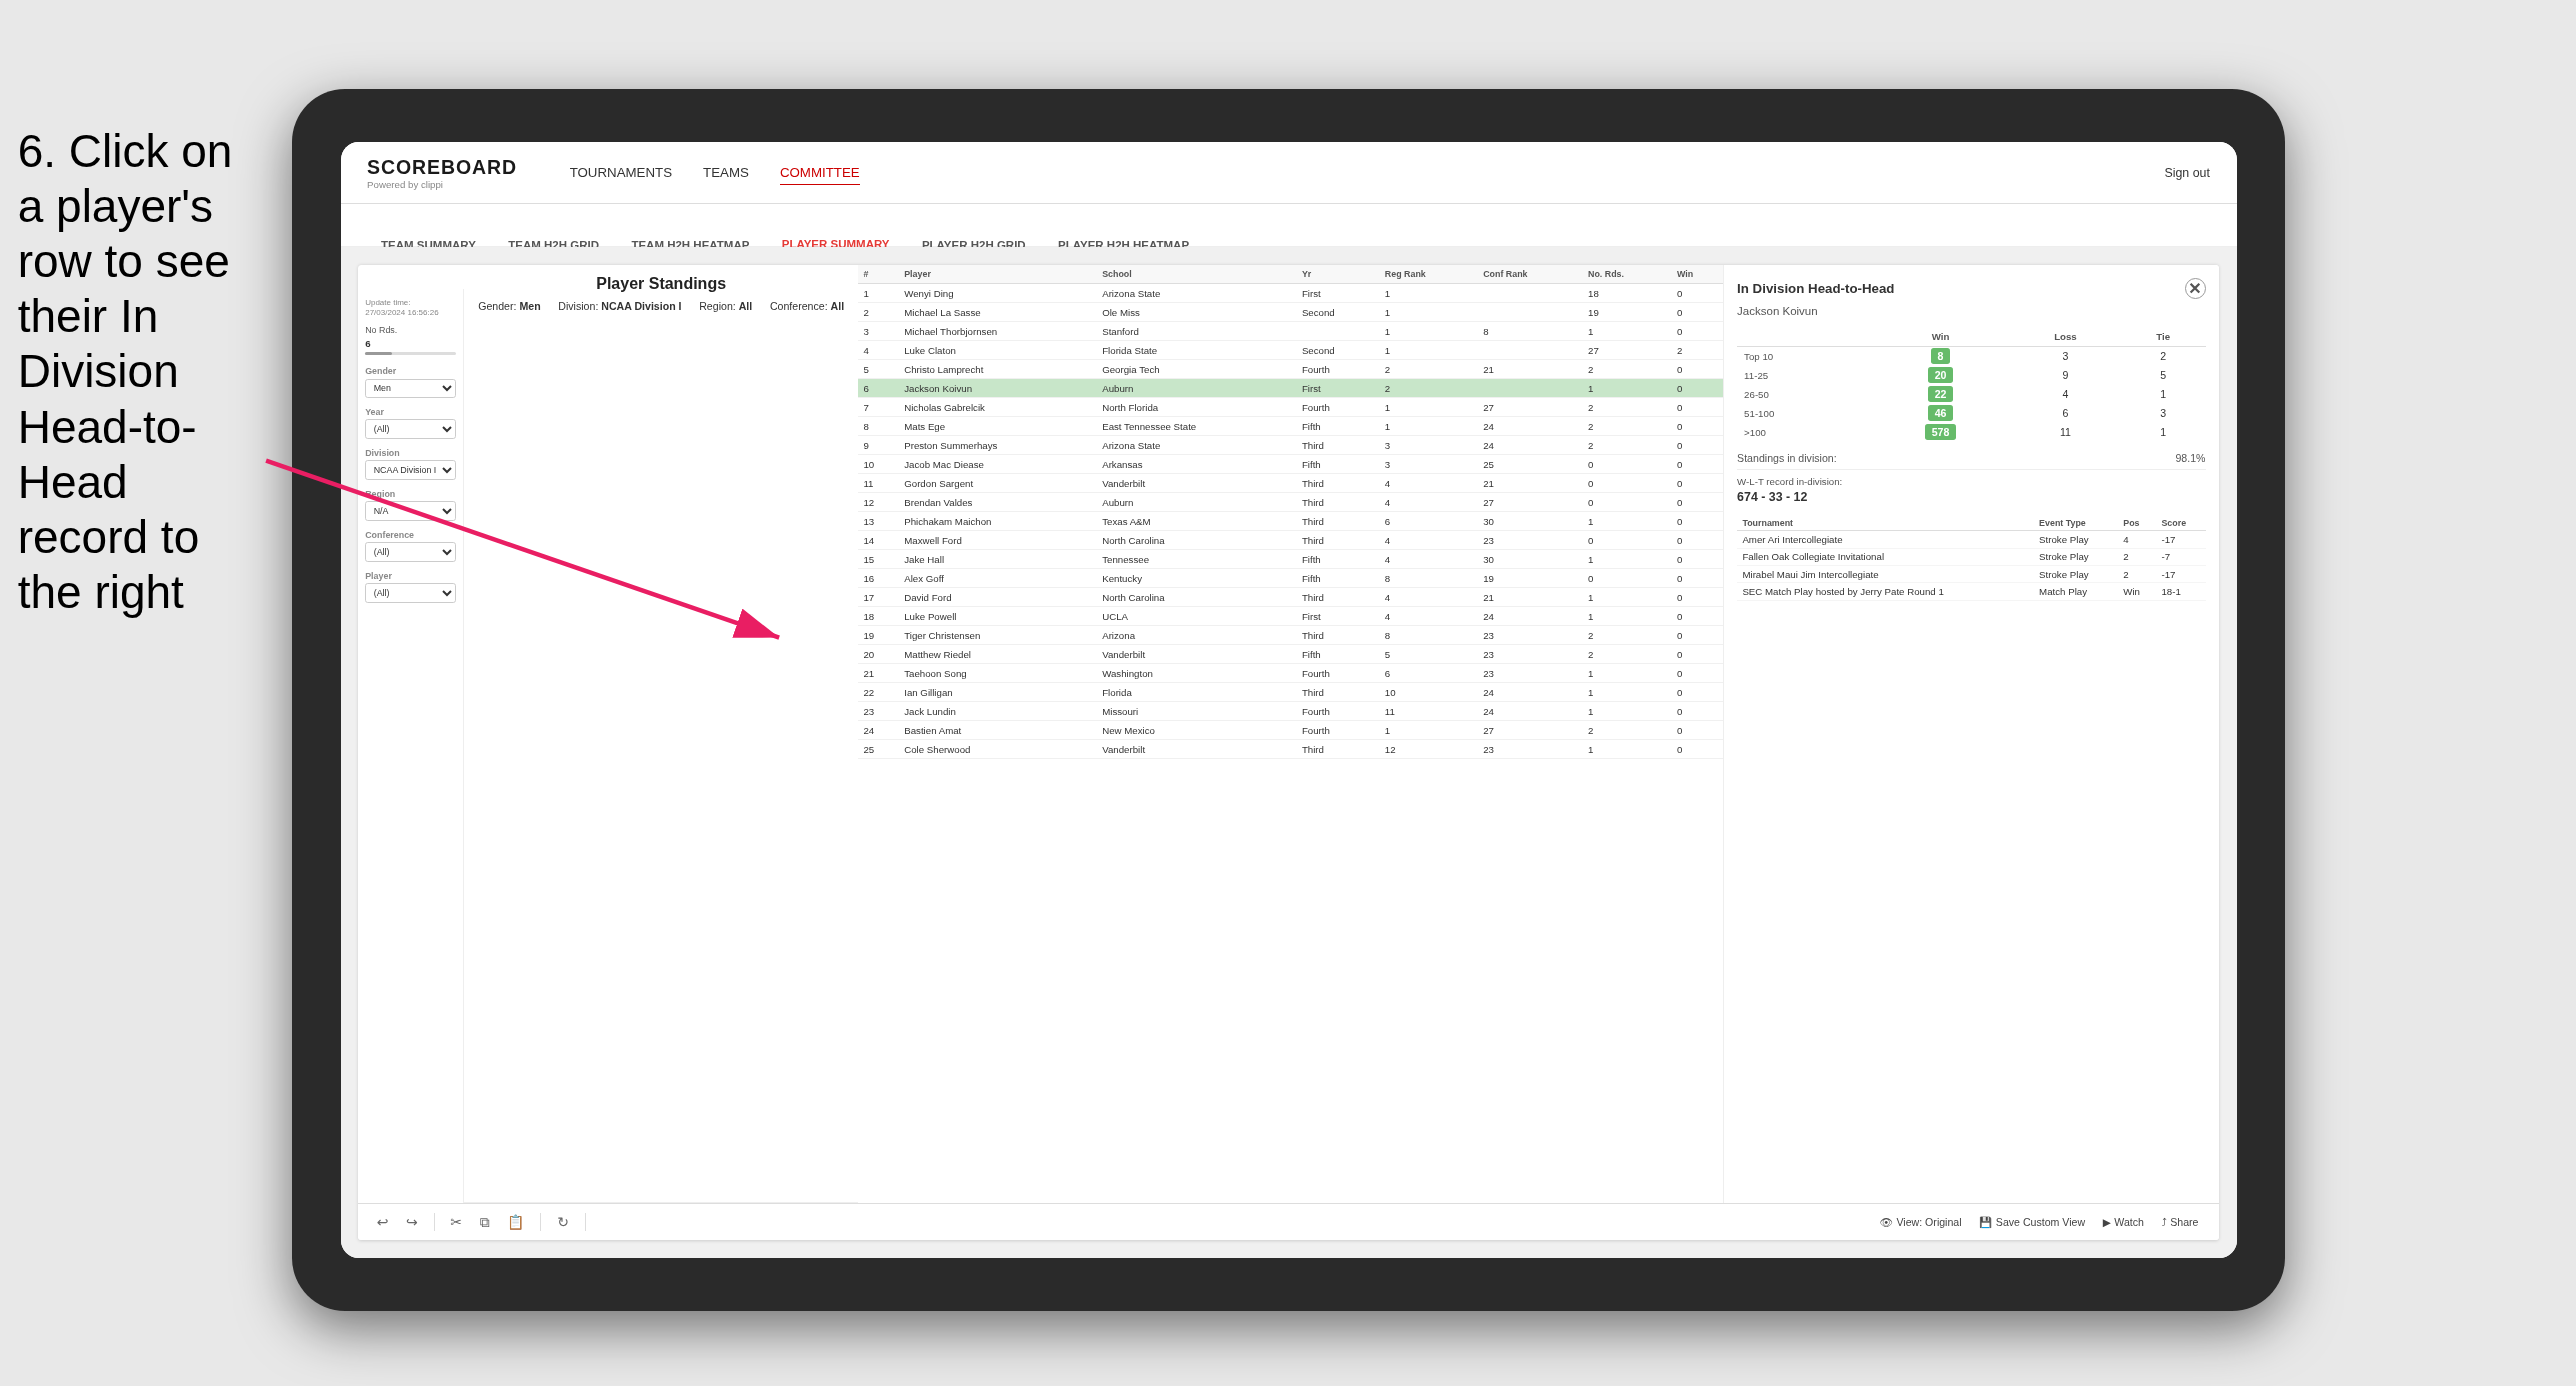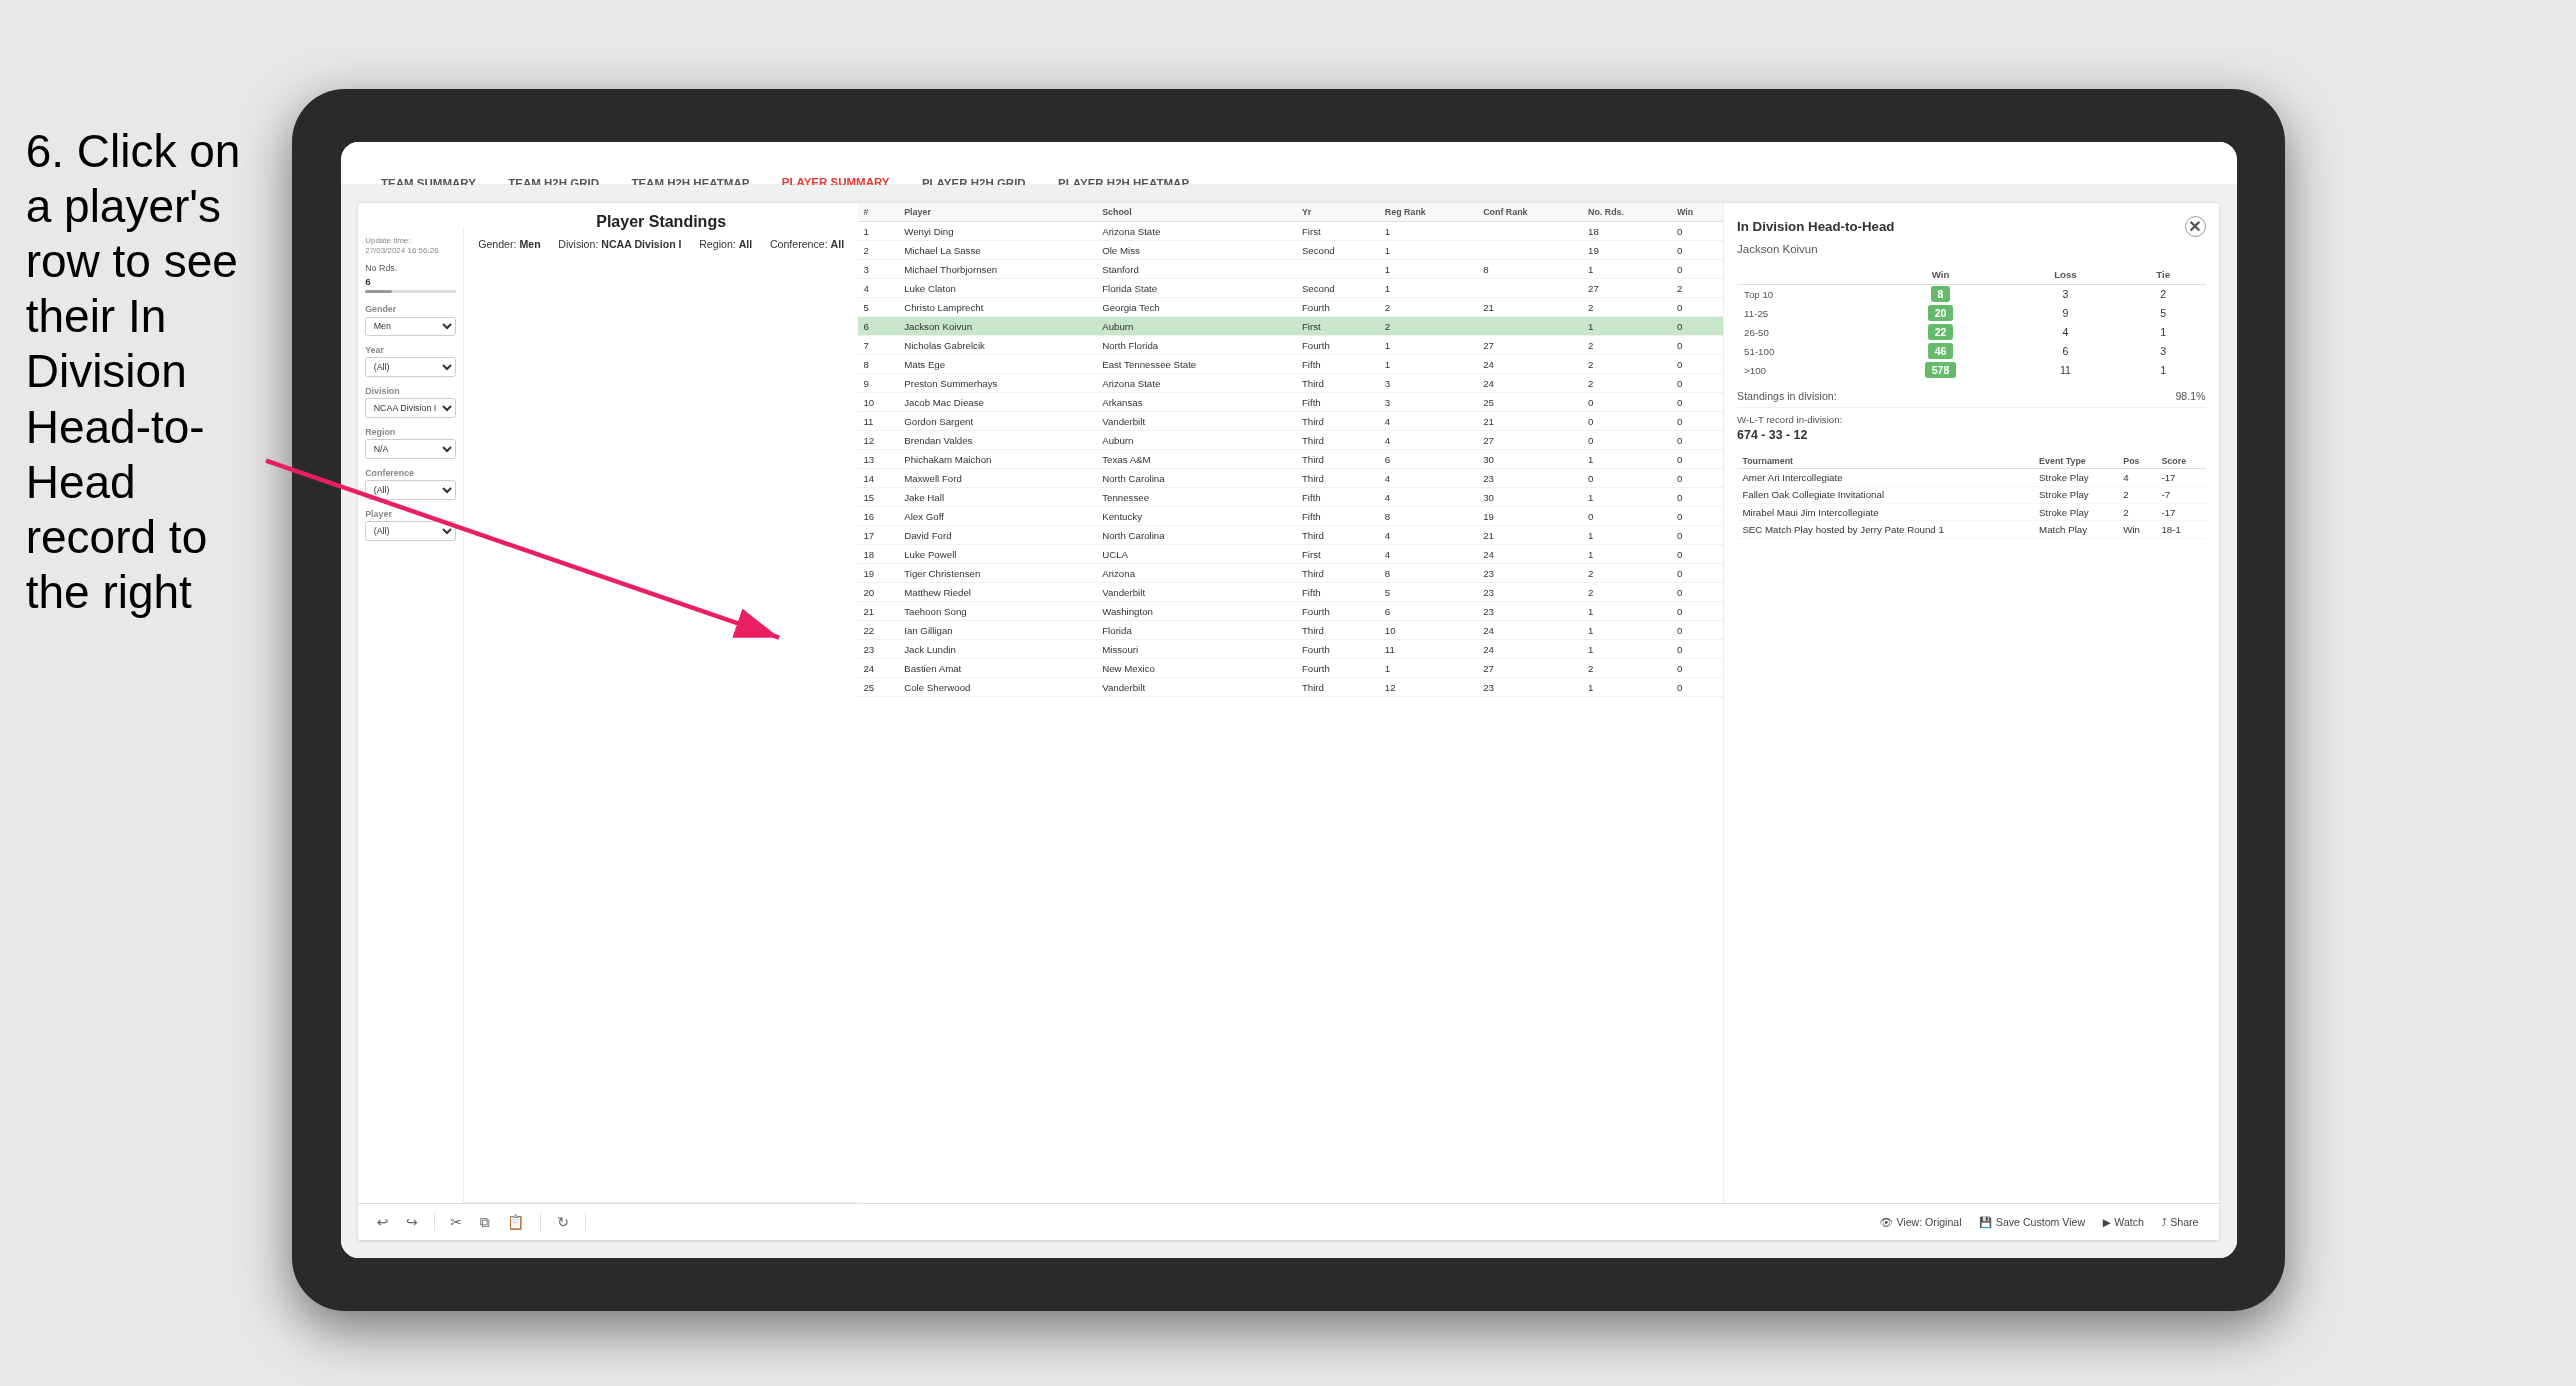--- a/index.html
+++ b/index.html
@@ -8,21 +8,21 @@
       font-family: Arial, sans-serif;
       width: 2576px;
       height: 1386px;
       position: relative;
       overflow: hidden;
     }
 
     
     .instruction-text {
       position: absolute;
-      left: 8px;
+      left: 0;
       top: 106px;
       width: 275px;
       font-size: 46px;
       font-weight: 400;
       line-height: 1.2;
       color: #000;
       padding: 17.7px;
     }
 
     
@@ -485,20 +485,34 @@
     <marker id="arrowhead" markerWidth="10" markerHeight="7" refX="10" refY="3.5" orient="auto">
       <polygon points="0 0, 10 3.5, 0 7" fill="#e91e63"></polygon>
     </marker>
   </defs>
   <path d="M 20 20 L 600 220" stroke="#e91e63" stroke-width="5" fill="none" marker-end="url(#arrowhead)"></path>
 </svg>
 
 <div class="tablet-outer">
   <div class="tablet-screen">
 
+    <div class="top-nav">
+      <div class="scoreboard-logo">
+        <span class="logo-main">SCOREBOARD</span>
+        <span class="logo-sub">Powered by clippi</span>
+      </div>
+      <div class="nav-links">
+        <a class="nav-link">TOURNAMENTS</a>
+        <a class="nav-link">TEAMS</a>
+        <a class="nav-link active">COMMITTEE</a>
+      </div>
+      <div class="nav-right">
+        <button class="sign-out-btn">Sign out</button>
+      </div>
+    </div>
 
     <div class="sub-nav">
       <a class="sub-nav-link">TEAM SUMMARY</a>
       <a class="sub-nav-link">TEAM H2H GRID</a>
       <a class="sub-nav-link">TEAM H2H HEATMAP</a>
       <a class="sub-nav-link active">PLAYER SUMMARY</a>
       <a class="sub-nav-link">PLAYER H2H GRID</a>
       <a class="sub-nav-link">PLAYER H2H HEATMAP</a>
     </div>
 

